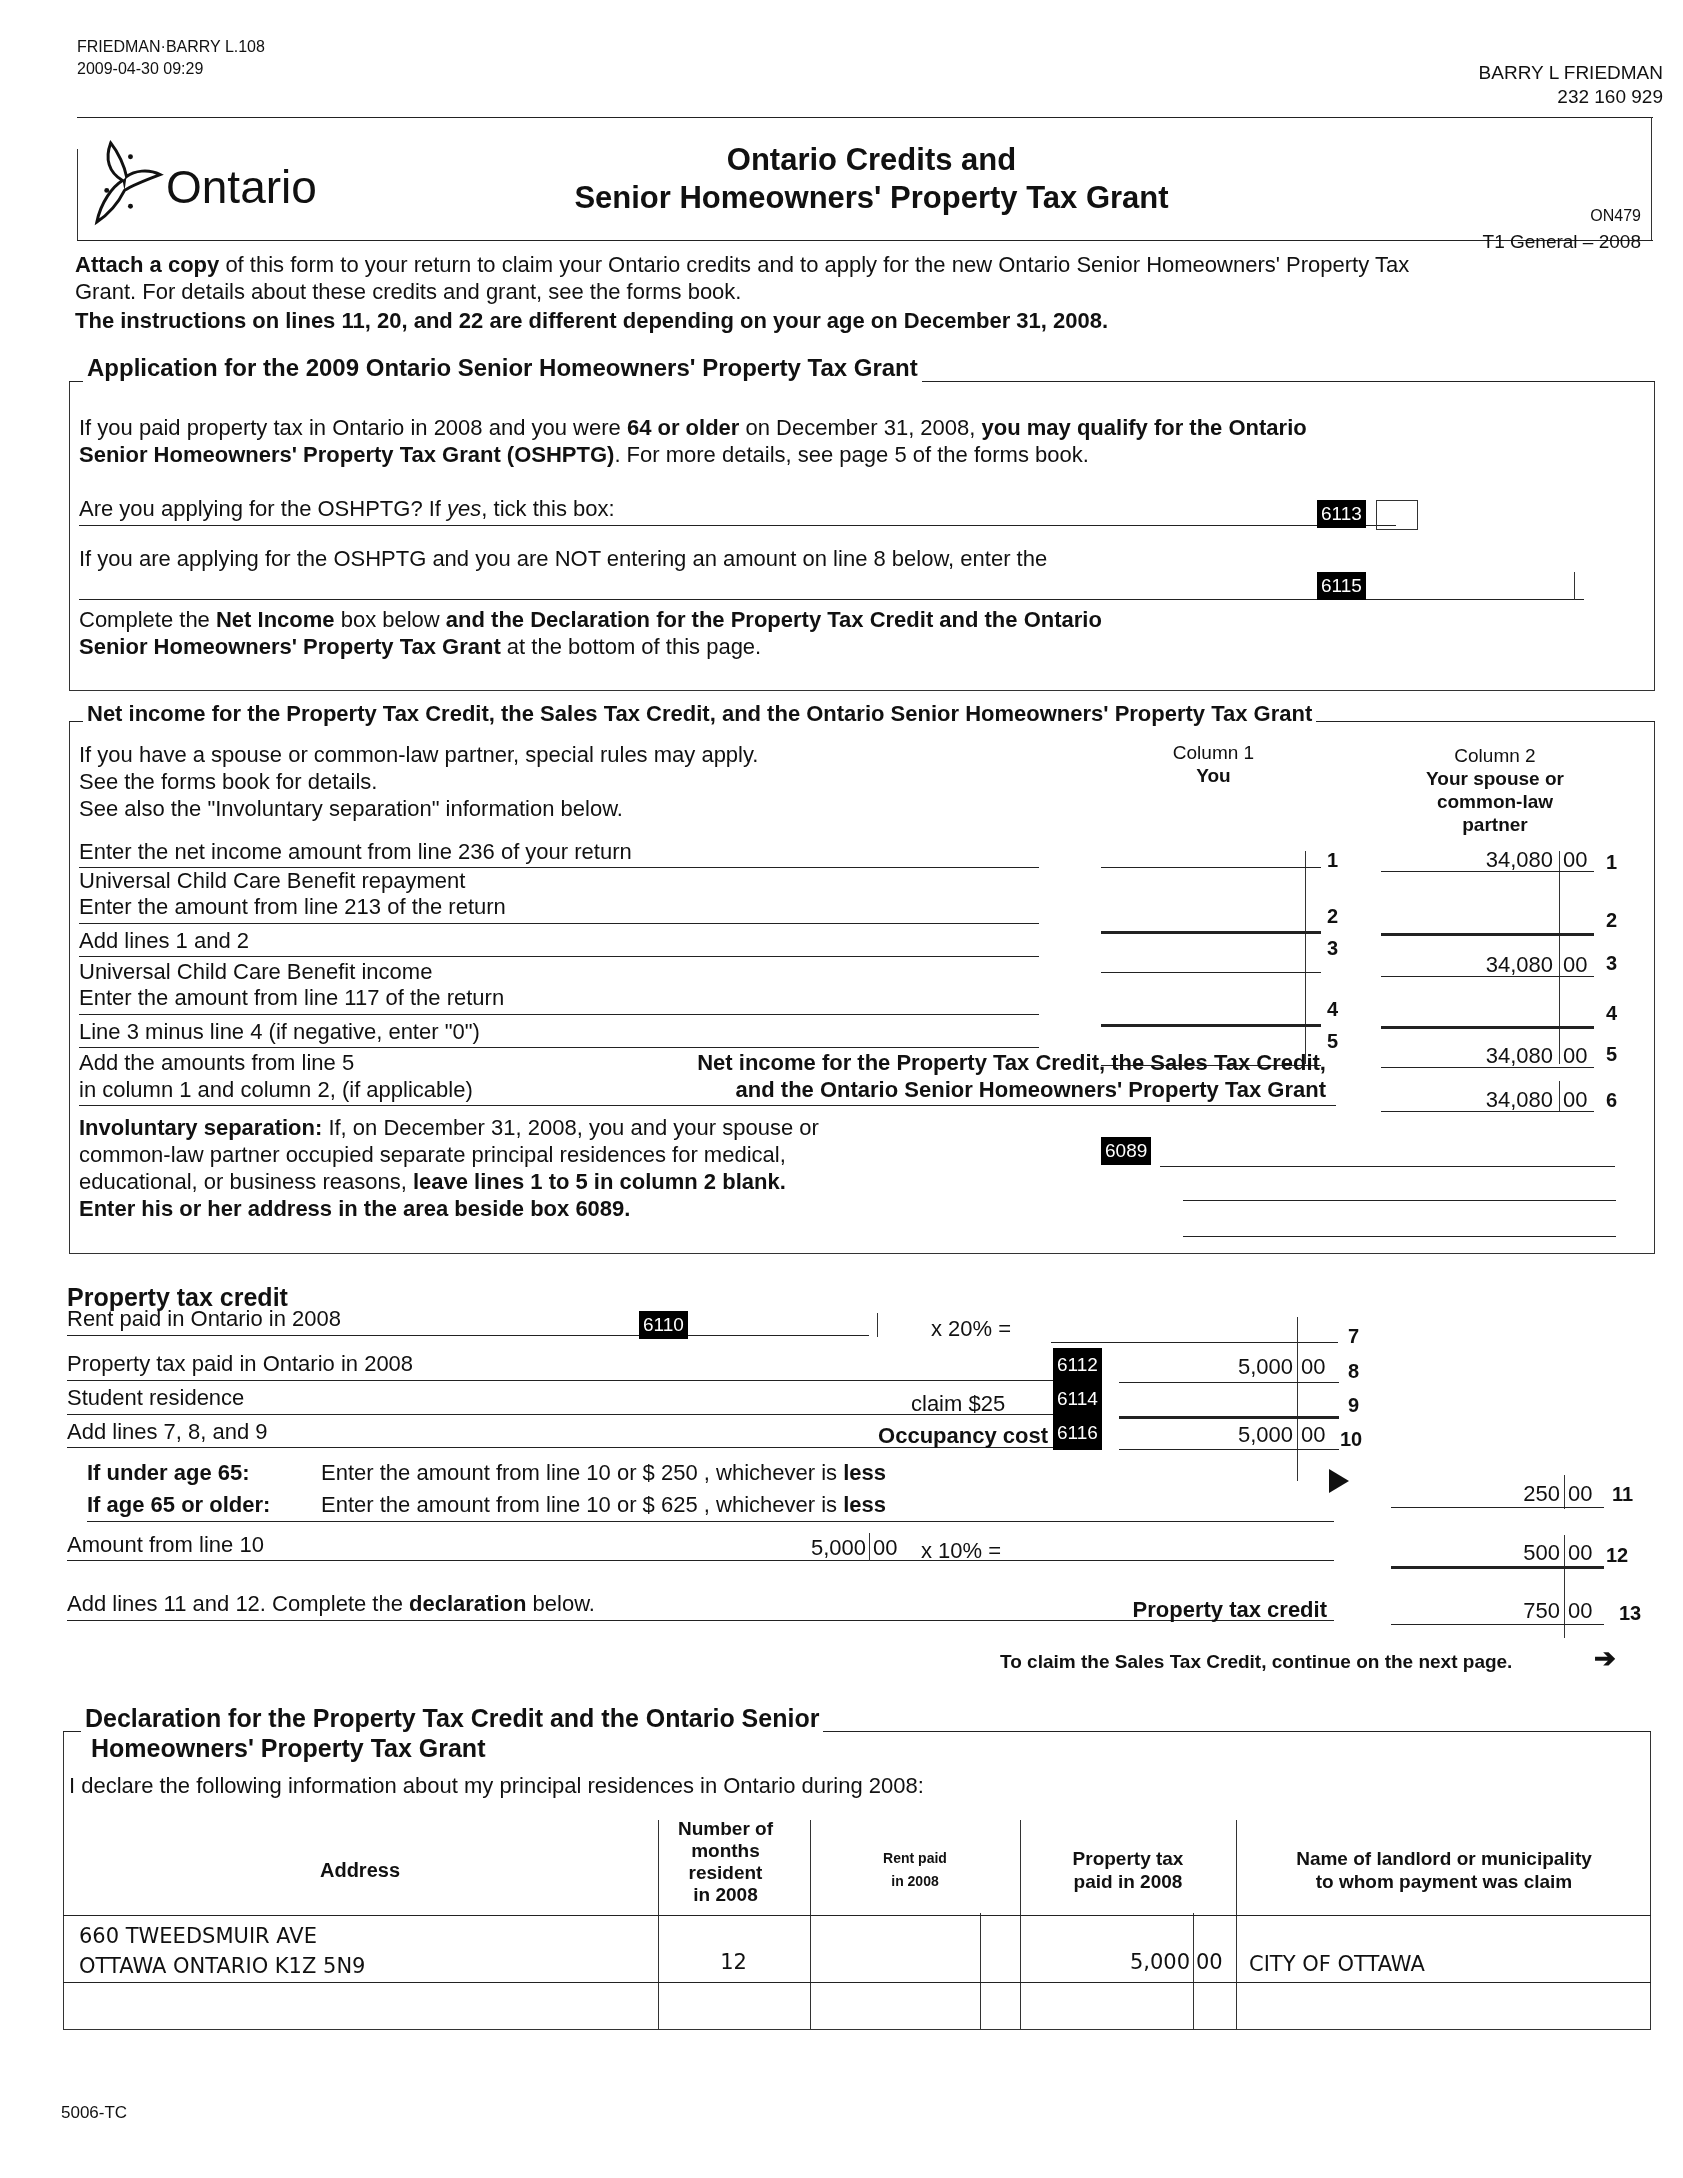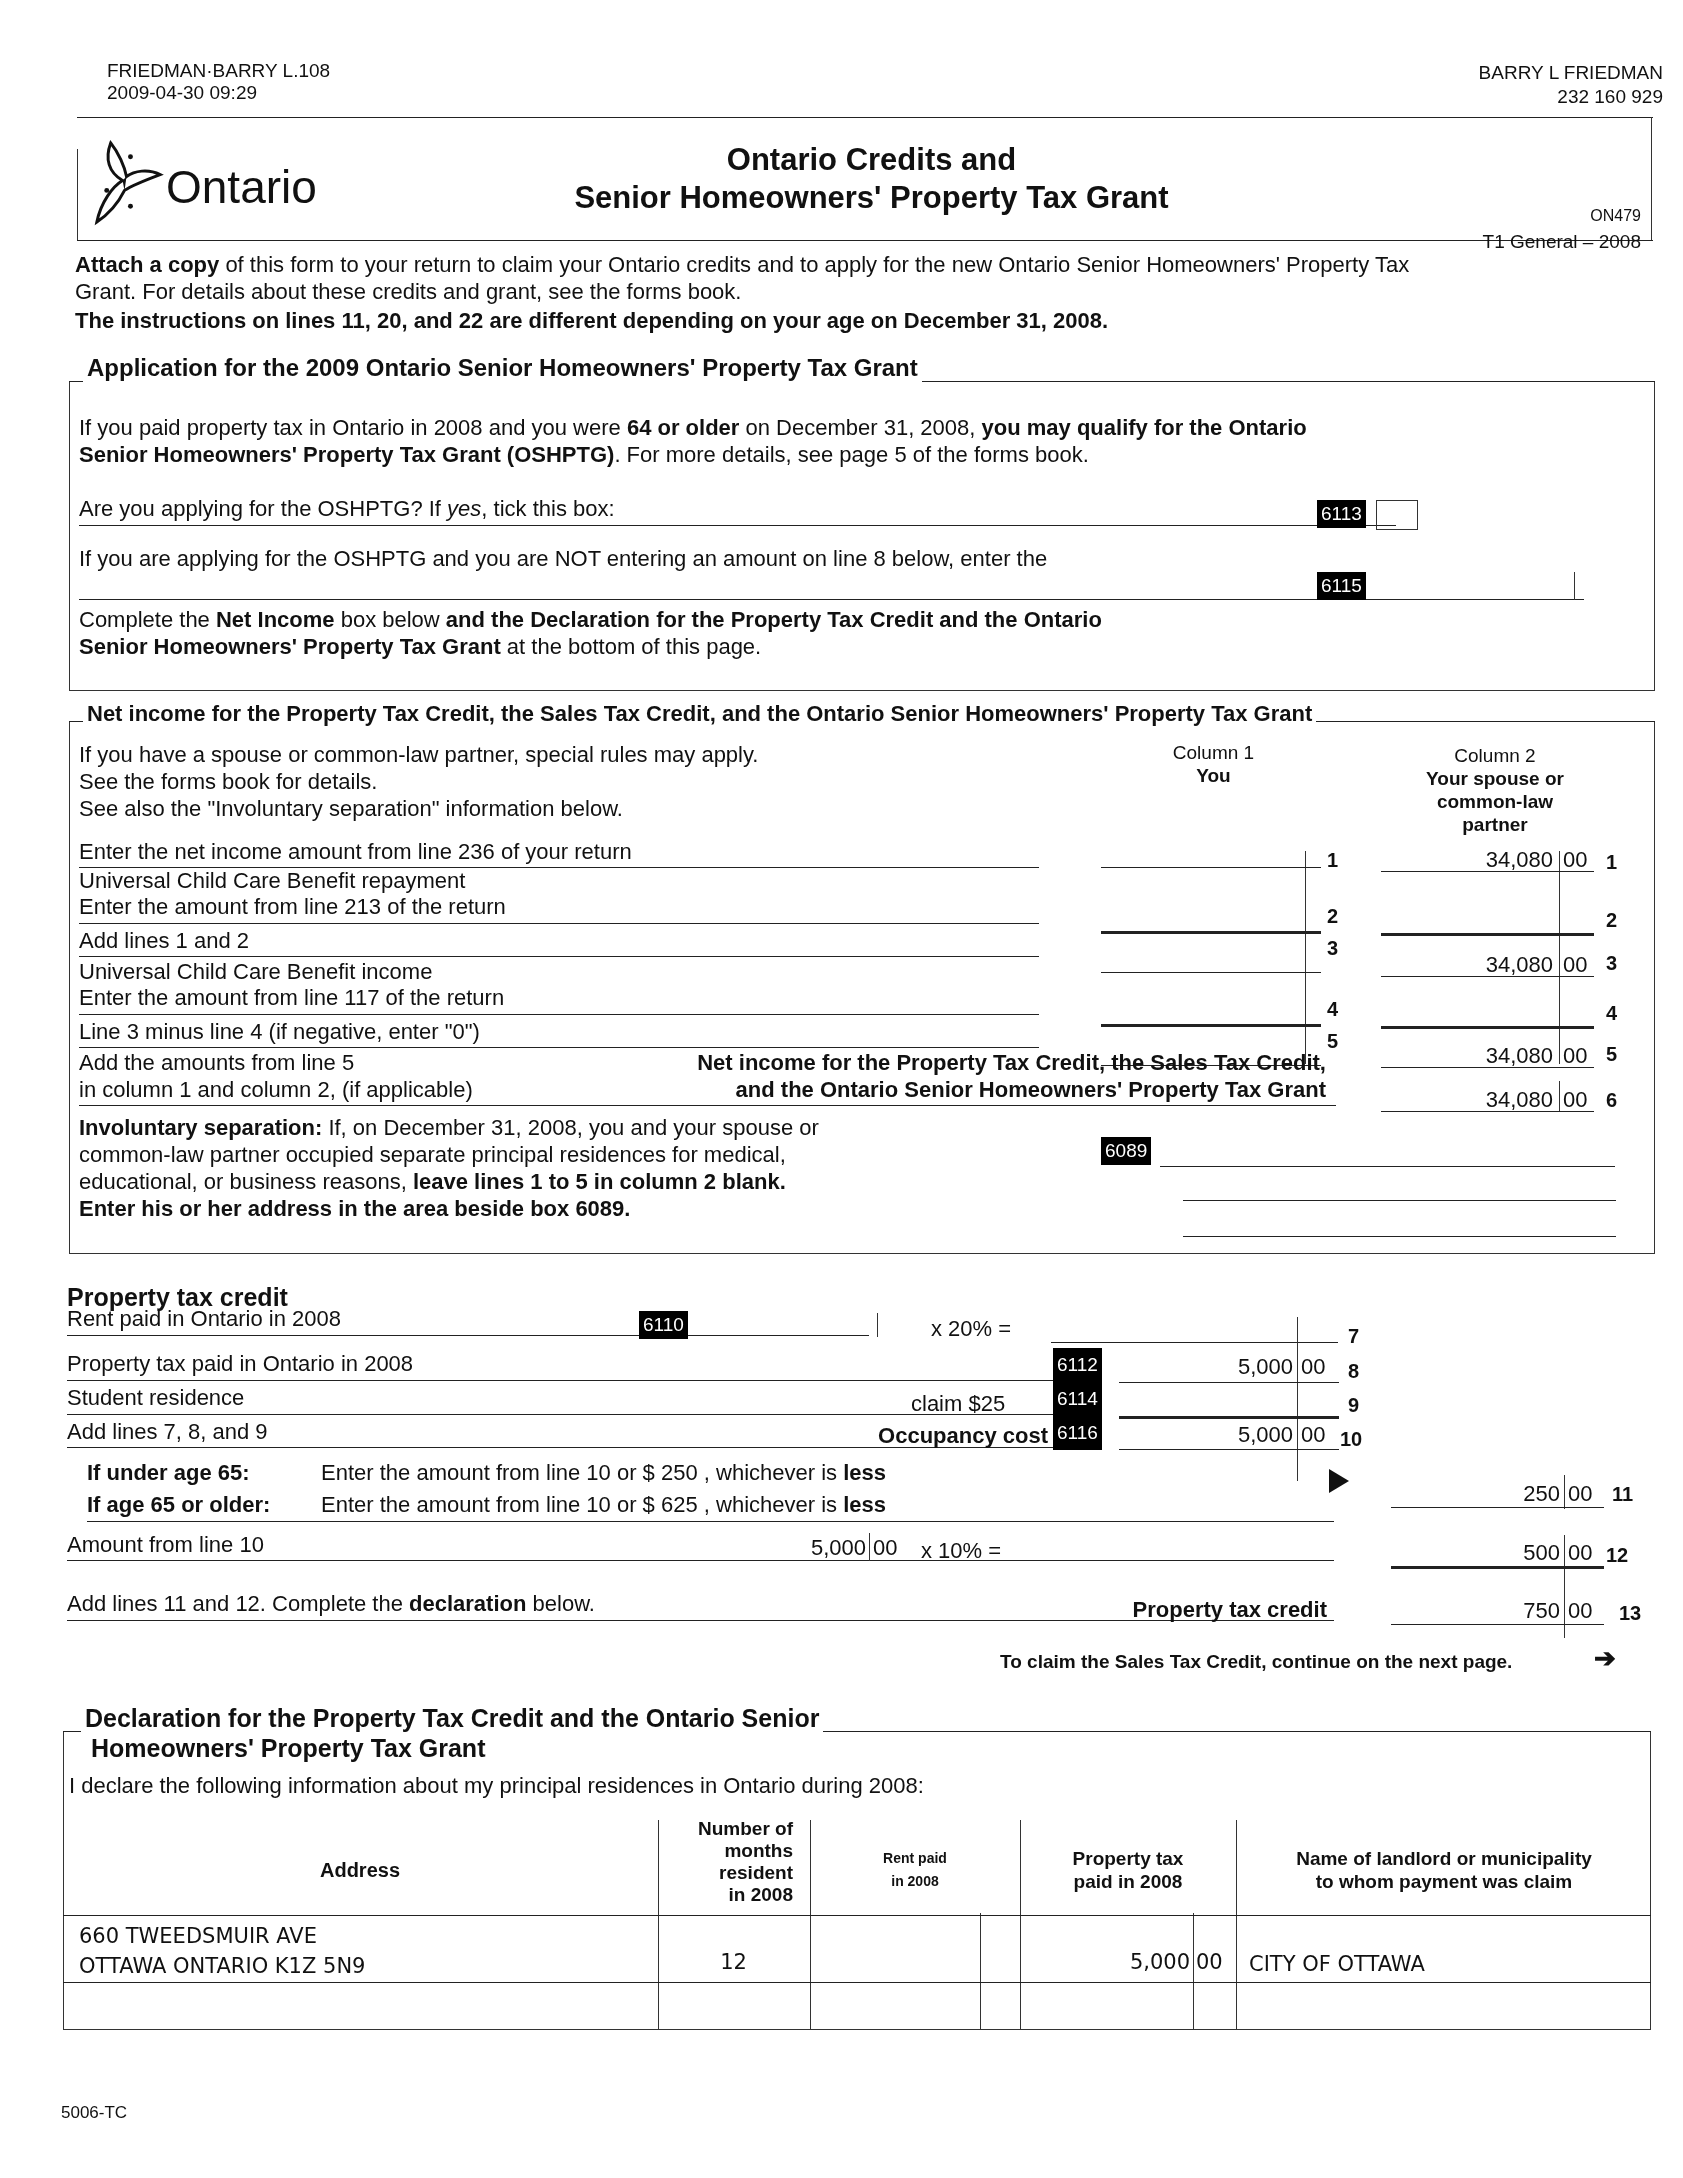--- a/index.html
+++ b/index.html
@@ -17,21 +17,21 @@
   .cents { position: absolute; font-size: 22px; }
   .lnum { position: absolute; font-size: 20px; font-weight: bold; }
   .hand { font-family: "DejaVu Sans", sans-serif; font-size: 21px; }
   .sec-title { position: absolute; font-size: 24px; font-weight: bold; background: #fff; padding: 0 4px; }
   .colhead { position: absolute; font-size: 19px; text-align: center; line-height: 23px; }
   .thead { position: absolute; font-size: 20px; font-weight: bold; text-align: center; line-height: 24px; }
 </style>
 </head>
 <body>
 
-<div class="abs" style="left:77px;top:60px;font-size:19px;line-height:22px;margin-left:30px;">
+<div class="abs" style="left:77px;top:36px;font-size:16px;line-height:22px;">
   <div>FRIEDMAN·BARRY L.108</div>
   <div>2009-04-30 09:29</div>
 </div>
 <div class="abs" style="right:20px;top:61px;font-size:19px;line-height:24px;text-align:right;">
   <div>BARRY L FRIEDMAN</div>
   <div>232 160 929</div>
 </div>
 
 <div class="line" style="left:77px;top:117px;width:1576px;"></div>
 <div class="line" style="left:77px;top:240px;width:1576px;"></div>
@@ -270,21 +270,21 @@
 <div class="abs t22" style="left:69px;top:1772px;">I declare the following information about my principal residences in Ontario during 2008:</div>
 
 <div class="vline" style="left:658px;top:1820px;height:210px;"></div>
 <div class="vline" style="left:810px;top:1820px;height:210px;"></div>
 <div class="vline" style="left:980px;top:1913px;height:117px;"></div>
 <div class="vline" style="left:1020px;top:1820px;height:210px;"></div>
 <div class="vline" style="left:1193px;top:1913px;height:117px;"></div>
 <div class="vline" style="left:1236px;top:1820px;height:210px;"></div>
 
 <div class="thead" style="left:63px;top:1834px;width:594px;padding-top:24px;">Address</div>
-<div class="thead" style="left:658px;top:1818px;width:135px;font-size:19px;line-height:22px;text-align:right;">
+<div class="thead" style="left:658px;top:1818px;width:135px;font-size:19px;line-height:22px;">
   <div>Number of</div>
   <div>months</div>
   <div>resident</div>
   <div>in 2008</div>
 </div>
 <div class="thead" style="left:810px;top:1847px;width:210px;font-size:14px;line-height:23px;">
   <div>Rent paid</div>
   <div>in 2008</div>
 </div>
 <div class="thead" style="left:1020px;top:1847px;width:216px;font-size:19px;line-height:23px;">

